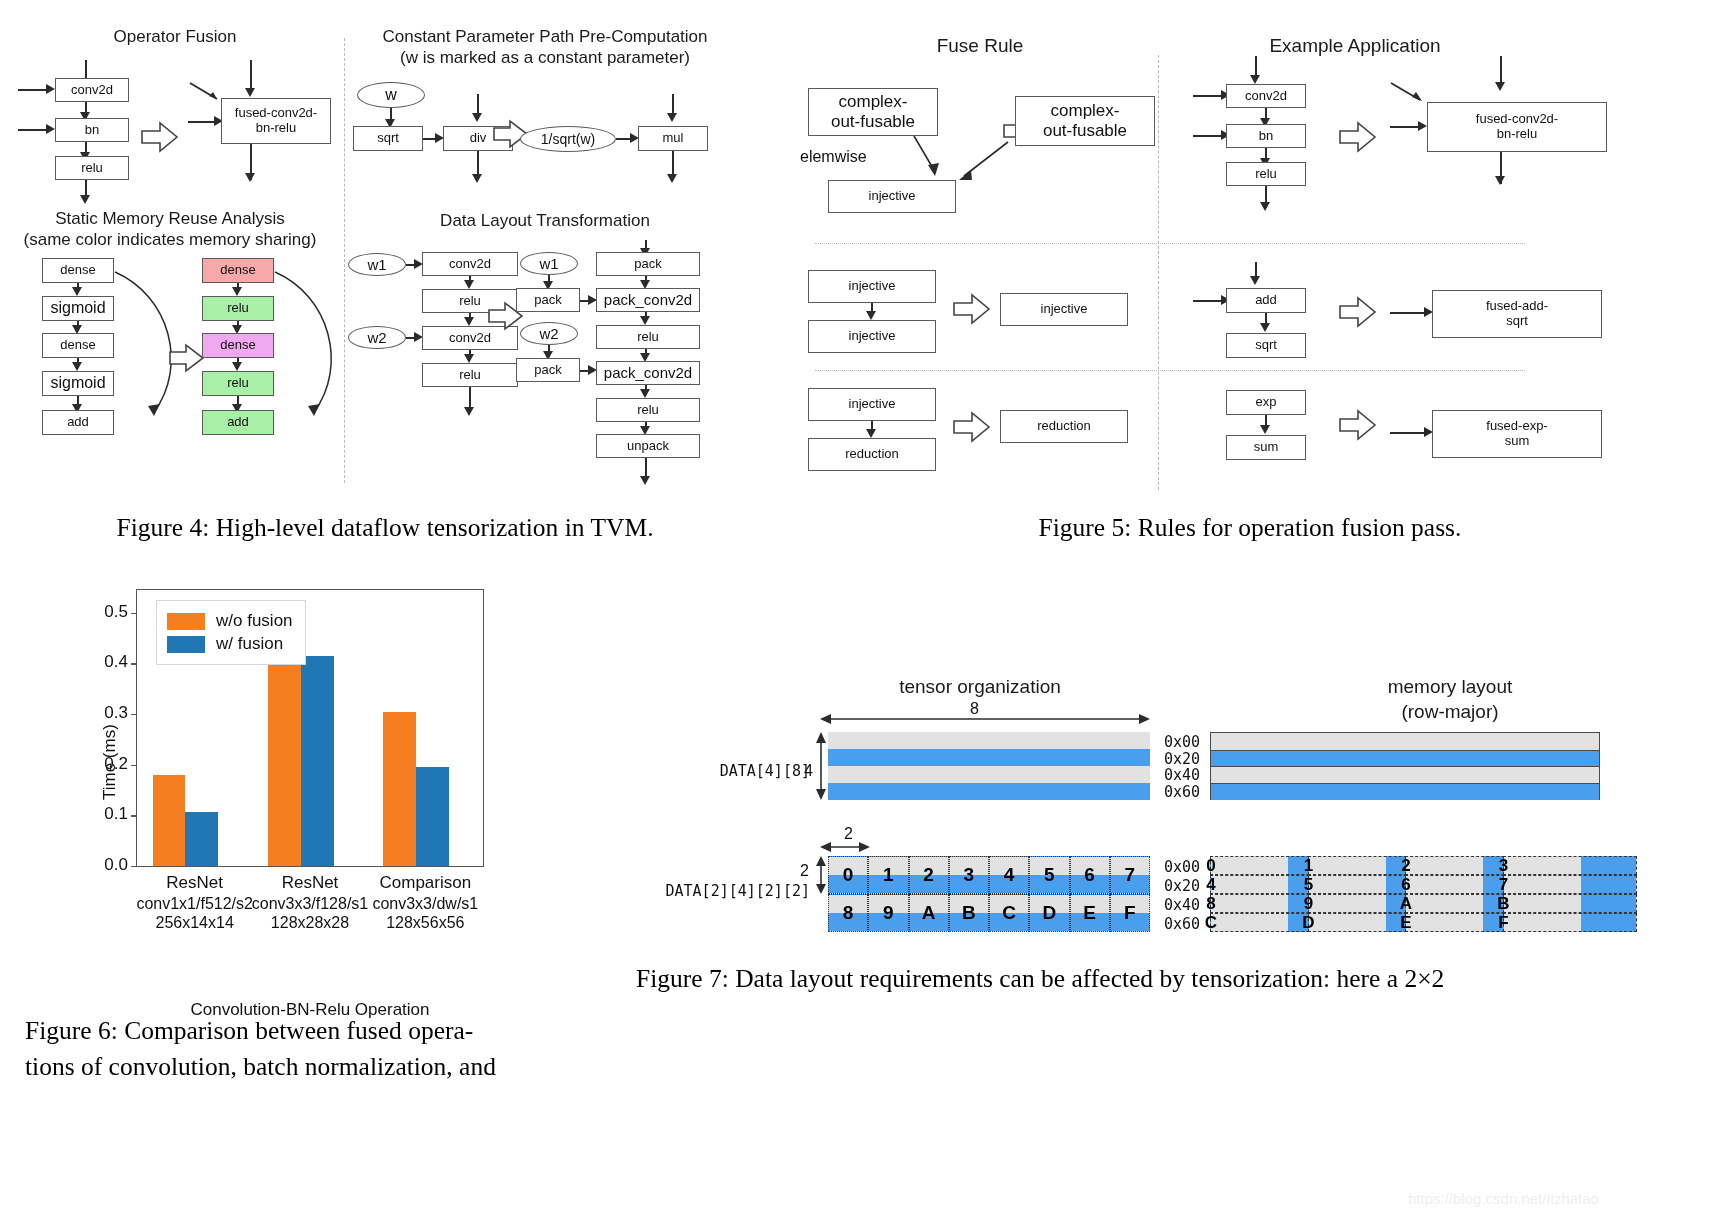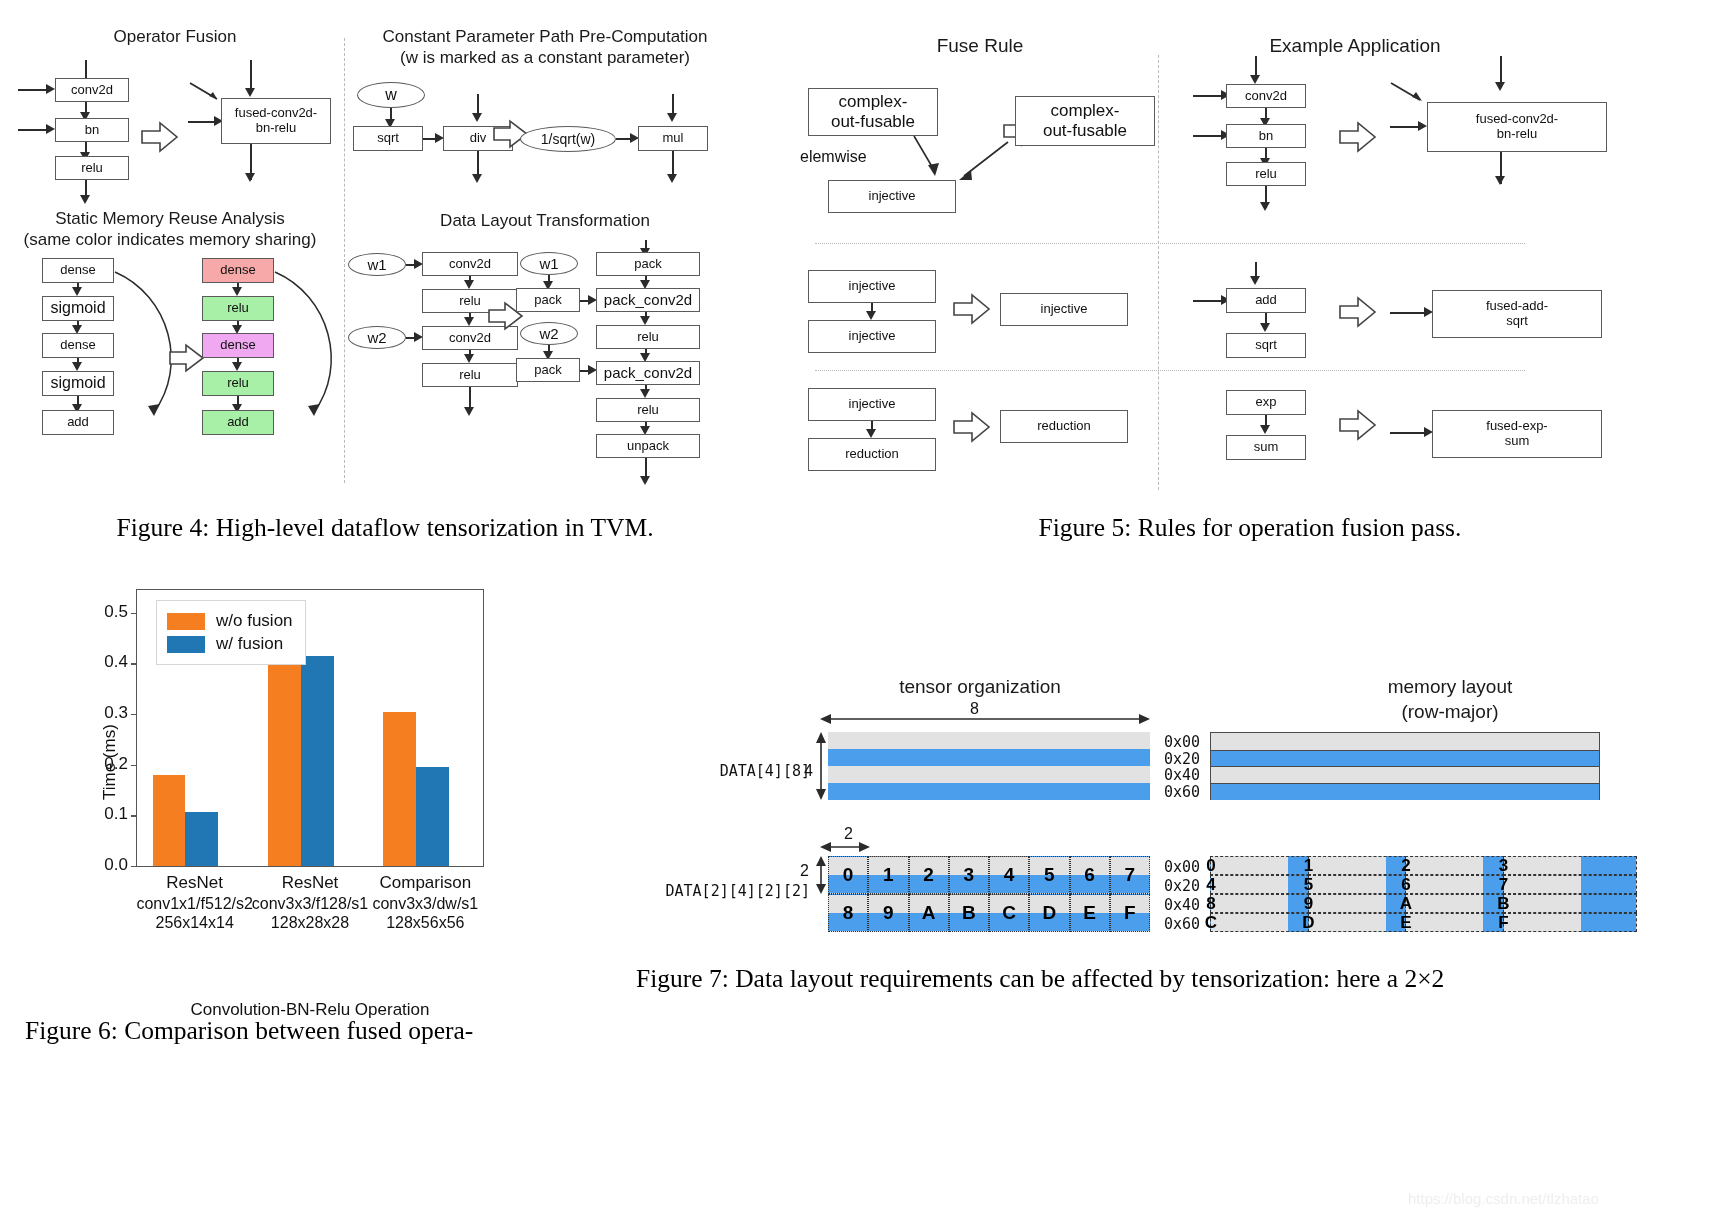--- a/index.html
+++ b/index.html
@@ -414,20 +414,21 @@
     <div class="legtext">w/o fusion</div>
   </div>
   <div class="legrow">
     <div class="legswatch" id="legsw1" style="background: rgb(32, 119, 180);"></div>
     <div class="legtext">w/ fusion</div>
   </div>
 </div>
 
 <div class="caption abs" style="left:25px;top:1002px;width:545px;margin-top:11px;">
   <div>Figure 6:  Comparison between fused opera-</div>
+  <div>tions of convolution, batch normalization, and</div>
 </div>
 
 <div class="f7title" style="left:860px;top:675px;width:240px;">tensor organization</div>
 <div class="f7title" style="left:1320px;top:675px;width:260px;">
   <div>memory layout</div>
   <div>(row-major)</div>
 </div>
 
 <div class="datalbl" style="left:690px;top:762px;width:120px;">DATA[4][8]</div>
 <div class="dimlbl" style="left:970px;top:700px;">8</div>

